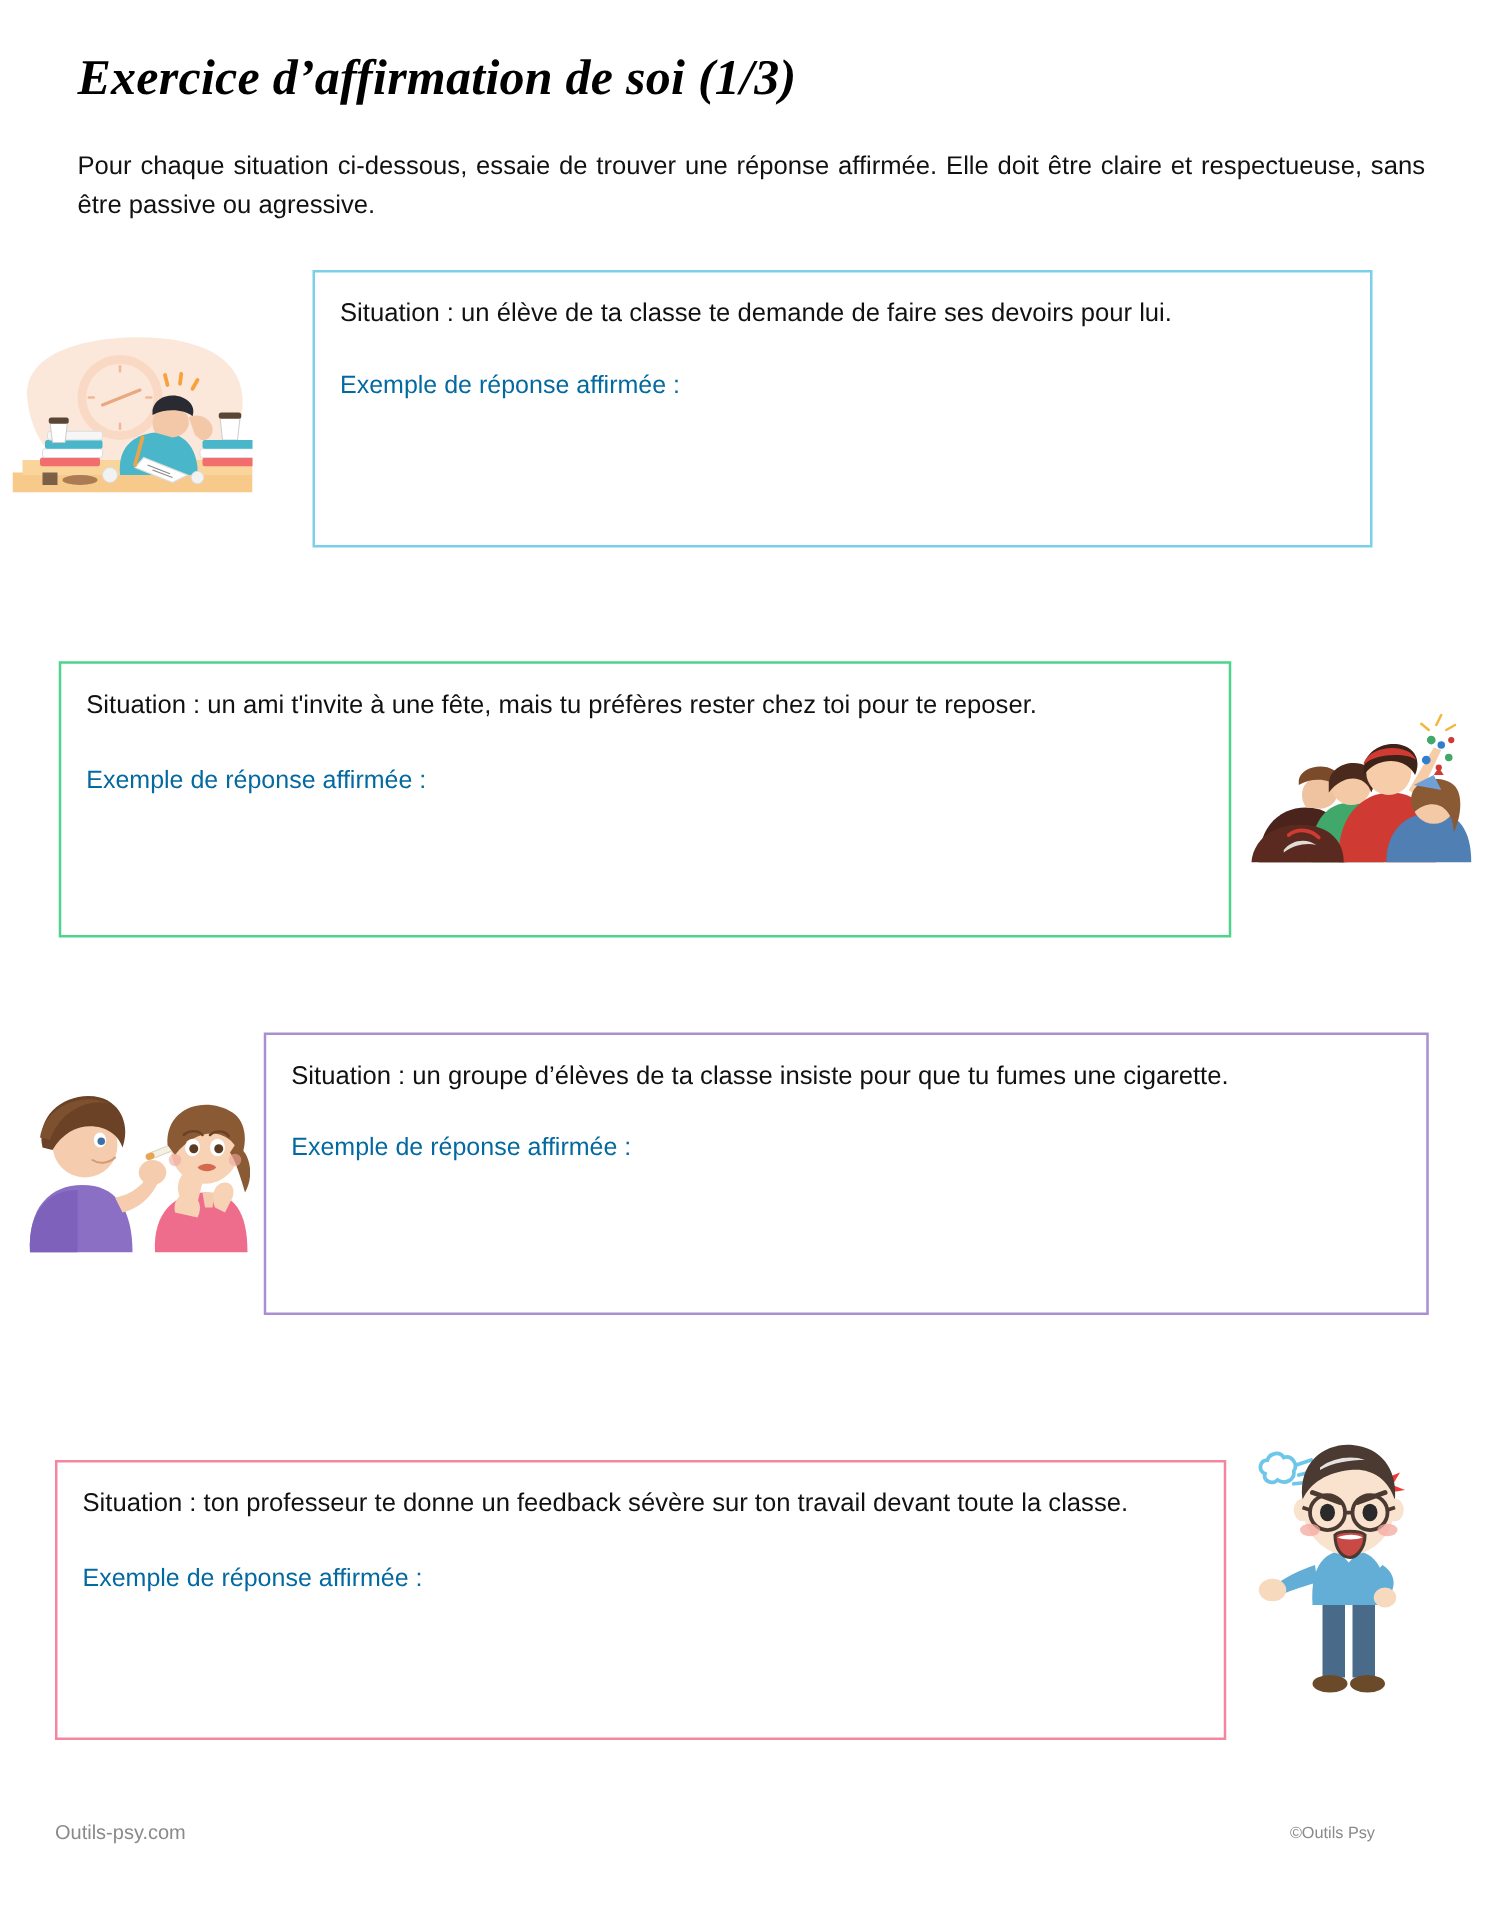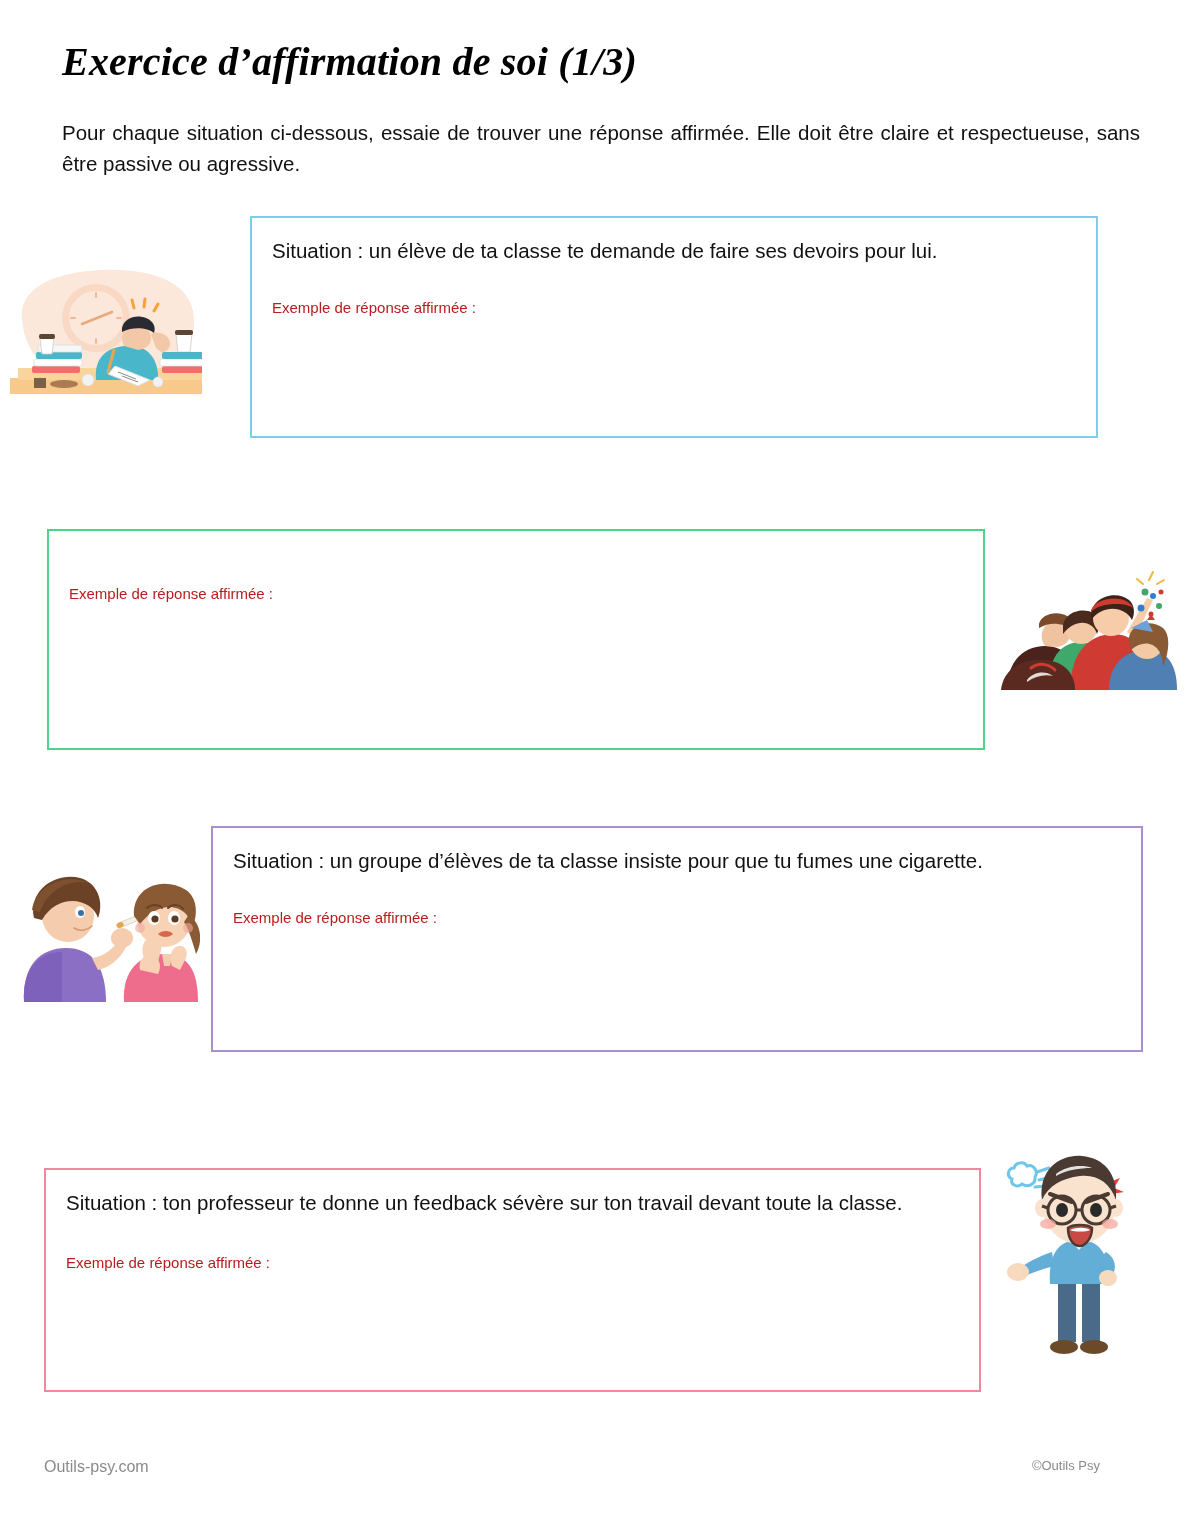--- a/index.html
+++ b/index.html
@@ -61,23 +61,23 @@
   .box-4 { left: 44px;  top: 1136px; width: 937px;  height: 224px; border-color: #f2879f; margin-top: 32px; }
 
   .situation-line {
     font-size: 20.5px;
     line-height: 30px;
     color: #111;
     margin: 0;
   }
   .situation-line.justified { text-align: justify; }
   .answer-line {
-    font-size: 15px;
+    font-size: 20px;
     line-height: 30px;
-    color: #b91c1c;
+    color: #0369a1;
     margin: 0;
   }
   .gap-small { height: 27px; }
   .gap-large { height: 30px; }
 
   
   .footer-left {
     position: absolute;
     left: 44px;
     top: 1458px;
@@ -215,20 +215,21 @@
 
       <path d="M0 128 C2 108 20 96 44 98 C66 100 74 114 74 128 Z" fill="#5a2a20"></path>
       <g stroke="#cf3a33" stroke-width="3" stroke-linecap="round" fill="none">
         <path d="M30 106 C38 100 48 102 54 108"></path>
       </g>
       <path d="M26 118 C32 110 44 108 52 114 C44 112 34 114 26 120 Z" fill="#e0ddd6"></path>
     </svg>
   </div>
 
   <div class="situation-box box-2">
+    <p class="situation-line justified">Situation : un ami t'invite à une fête, mais tu préfères rester chez toi pour te reposer.</p>
     <div class="gap-large"></div>
     <p class="answer-line">Exemple de réponse affirmée :</p>
   </div>
 
   <div class="illus illus-3">
     <svg viewBox="0 0 188 140" xmlns="http://www.w3.org/2000/svg">
 
       <path d="M12 140 C10 104 28 86 54 86 C80 86 94 104 94 140 Z" fill="#8a6fc4"></path>
       <path d="M12 140 C10 108 26 90 50 90 L50 140 Z" fill="#7d61bb"></path>
       <circle cx="56" cy="54" r="26" fill="#f5cdae"></circle>

